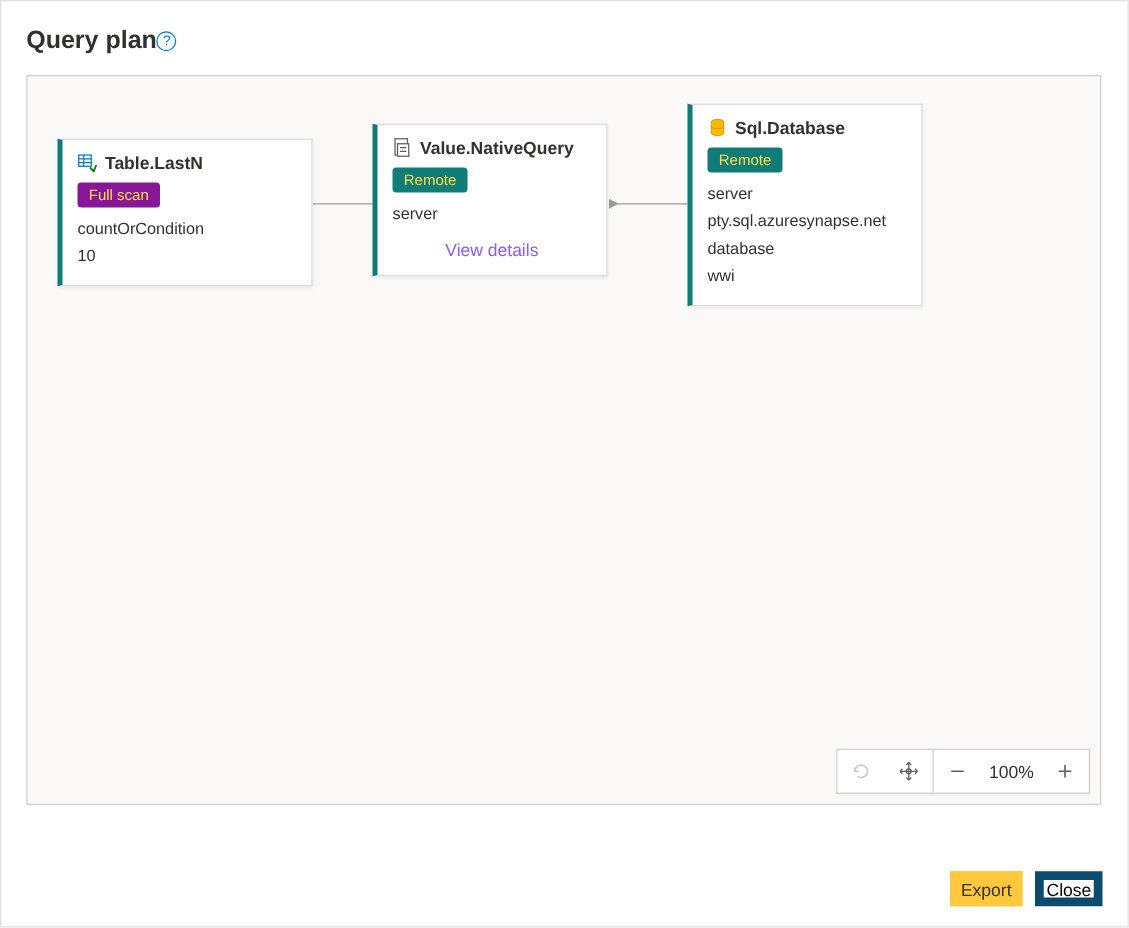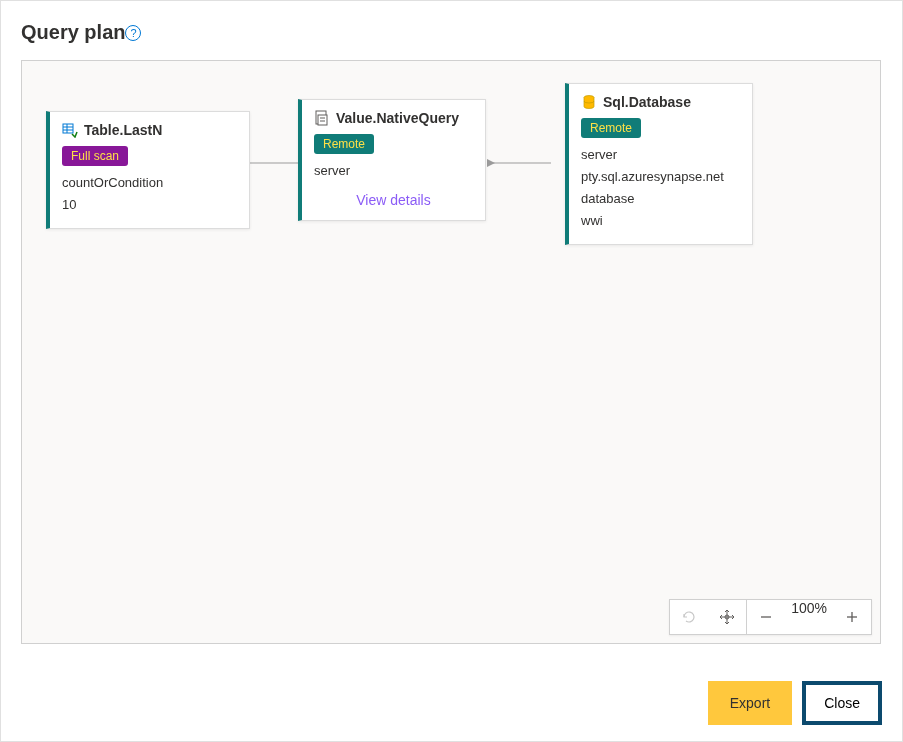--- a/index.html
+++ b/index.html
@@ -110,20 +110,21 @@
       position: absolute;
       pointer-events: none;
     }
     .toolbar {
       position: absolute;
       right: 8px;
       bottom: 8px;
       background: #fff;
       border: 1px solid #d0d0d0;
       display: flex;
+      align-items: center;
       height: 36px;
       box-shadow: 0 1px 2px rgba(0,0,0,0.06);
     }
     .toolbar-btn {
       width: 38px;
       height: 100%;
       display: flex;
       align-items: center;
       justify-content: center;
       cursor: pointer;
@@ -146,24 +147,24 @@
       text-align: center;
     }
     .footer {
       position: absolute;
       right: 20px;
       bottom: 16px;
       display: flex;
       gap: 10px;
     }
     .btn {
-      height: 44px;
-      padding: 0 18px;
-      font-size: 14px;
-      border: 4px solid #0c4a6e;
+      height: 28px;
+      padding: 0 2px;
+      font-size: 14px;
+      border: 7px solid #0c4a6e;
       background: #fff;
       cursor: pointer;
       font-family: inherit;
     }
     .btn-primary {
       background: #ffc83d;
       border-color: #ffc83d;
       font-weight: 400;
       color: #323130;
     }
@@ -225,21 +226,21 @@
             <line x1="6" y1="11" x2="11" y2="11" stroke="#605e5c" stroke-width="1"></line>
           </svg>
         </span>
         <span class="node-title">Value.NativeQuery</span>
       </div>
       <span class="badge badge-remote">Remote</span>
       <div class="node-row">server</div>
       <div class="view-details">View details</div>
     </div>
 
-    <div class="node" style="left:528px; top:22px; width:188px;margin-left:15px;">
+    <div class="node" style="left:528px; top:22px; width:188px;">
       <div class="node-header">
         <span class="icon-db">
           <svg width="16" height="16" viewBox="0 0 16 16">
             <ellipse cx="8" cy="3.5" rx="5" ry="2" fill="#ffb900" stroke="#c19c00" stroke-width="0.7"></ellipse>
             <path d="M3 3.5 L3 12.5 A5 2 0 0 0 13 12.5 L13 3.5" fill="#ffb900" stroke="#c19c00" stroke-width="0.7"></path>
             <path d="M3 7 A5 2 0 0 0 13 7" fill="none" stroke="#c19c00" stroke-width="0.7"></path>
           </svg>
         </span>
         <span class="node-title">Sql.Database</span>
       </div>

